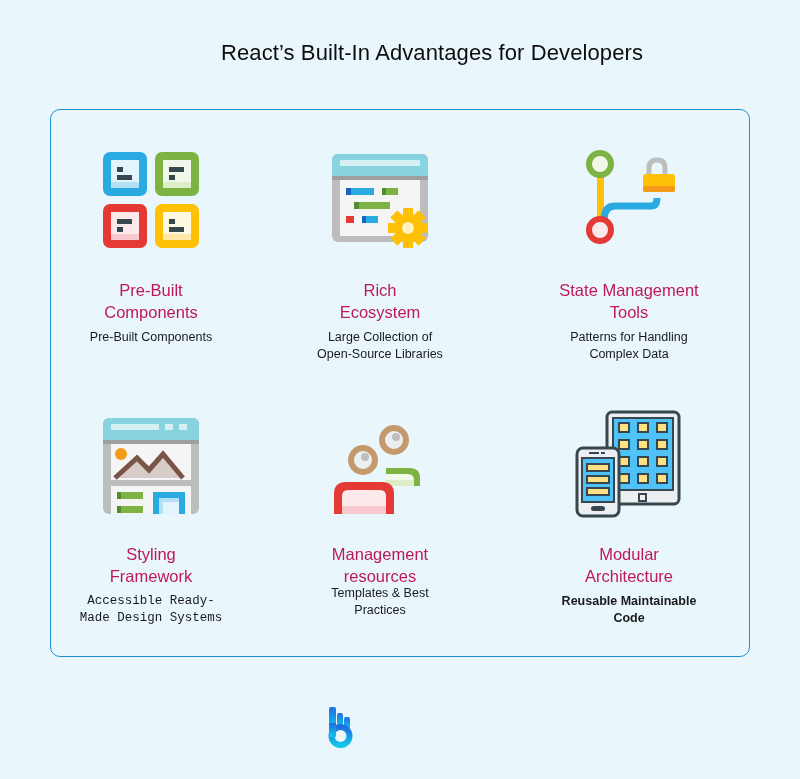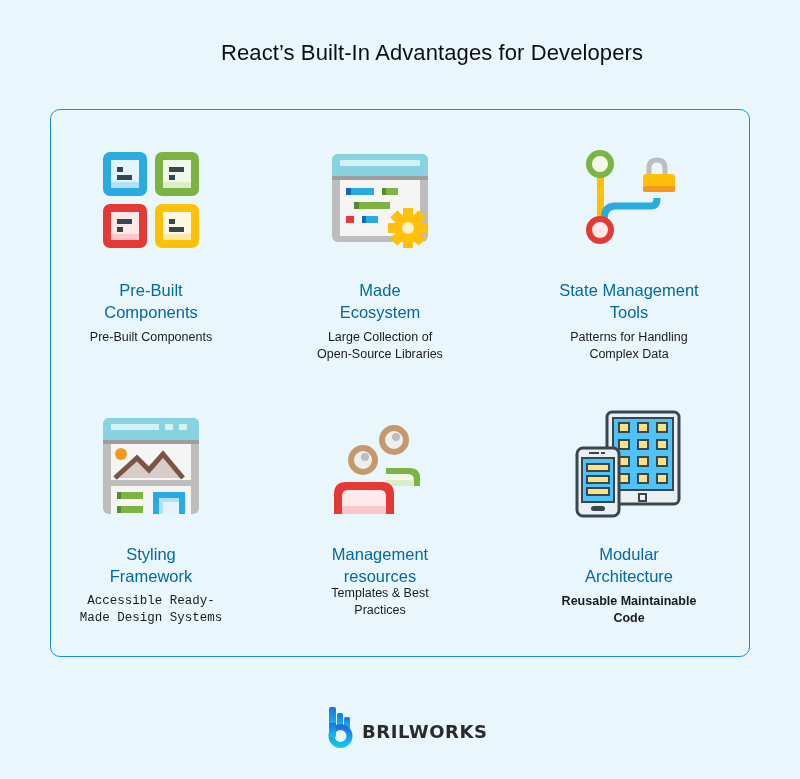--- a/index.html
+++ b/index.html
@@ -16,21 +16,21 @@
     .item {
       position: absolute; width: 230px; text-align: center;
     }
     .icon {
       position: absolute; left: 50%; transform: translateX(-50%);
       width: 100px; height: 100px;
     }
     .icon svg { width: 100%; height: 100%; display: block; }
     .item-title {
       position: absolute; left: 0; width: 100%; text-align: center;
-      font-size: 16.5px; line-height: 22px; color: #0369a1; white-space: pre-line;
+      font-size: 16.5px; line-height: 22px; color: #be185d; white-space: pre-line;
     }
     .item-desc {
       position: absolute; left: 0; width: 100%; text-align: center;
       font-size: 12.5px; line-height: 17px; color: #1a1a1a; white-space: pre-line;
     }
     .logo {
       position: absolute; top: 705px; left: 328px; height: 44px; display: flex; align-items: center;
     }
     .logo-text {
       font-family: "DejaVu Sans", "Liberation Sans", sans-serif;
@@ -97,21 +97,21 @@
             <rect x="-5" y="-20" width="10" height="40"></rect>
             <rect x="-20" y="-5" width="40" height="10"></rect>
             <rect x="-5" y="-20" width="10" height="40" transform="rotate(45)"></rect>
             <rect x="-5" y="-20" width="10" height="40" transform="rotate(-45)"></rect>
             <circle r="14"></circle>
           </g>
           <circle r="6" fill="#fff3c4"></circle>
         </g>
       </svg>
     </div>
-    <div class="item-title" style="top:169px;">Made
+    <div class="item-title" style="top:169px;">Rich
 Ecosystem</div>
     <div class="item-desc" style="top:219px;">Large Collection of
 Open-Source Libraries</div>
   </div>
 
   <div class="item" style="left:463px; top:0;">
     <div class="icon" style="top:40px;">
       <svg viewBox="0 0 100 100">
         <rect x="18" y="22" width="7" height="54" fill="#ffc107"></rect>
         <path d="M25 70 Q25 56 36 56 L72 56 Q78 56 78 48" stroke="#29abe2" stroke-width="7" fill="none"></path>
@@ -225,14 +225,13 @@
         <stop offset="0" stop-color="#1e6fe0"></stop>
         <stop offset="1" stop-color="#12c6e8"></stop>
       </linearGradient>
     </defs>
     <rect x="1" y="2" width="7" height="22" rx="2" fill="url(#bg)"></rect>
     <rect x="9" y="8" width="6" height="14" rx="2" fill="url(#bg)"></rect>
     <rect x="16" y="12" width="6" height="12" rx="2" fill="url(#bg)"></rect>
     <circle cx="12.5" cy="31" r="9" fill="none" stroke="url(#bg)" stroke-width="6"></circle>
     <rect x="1" y="18" width="7" height="14" fill="url(#bg)"></rect>
   </svg>
-  <span class="logo-text">BRILWORKS</span>
 </div>
 
 </body></html>

